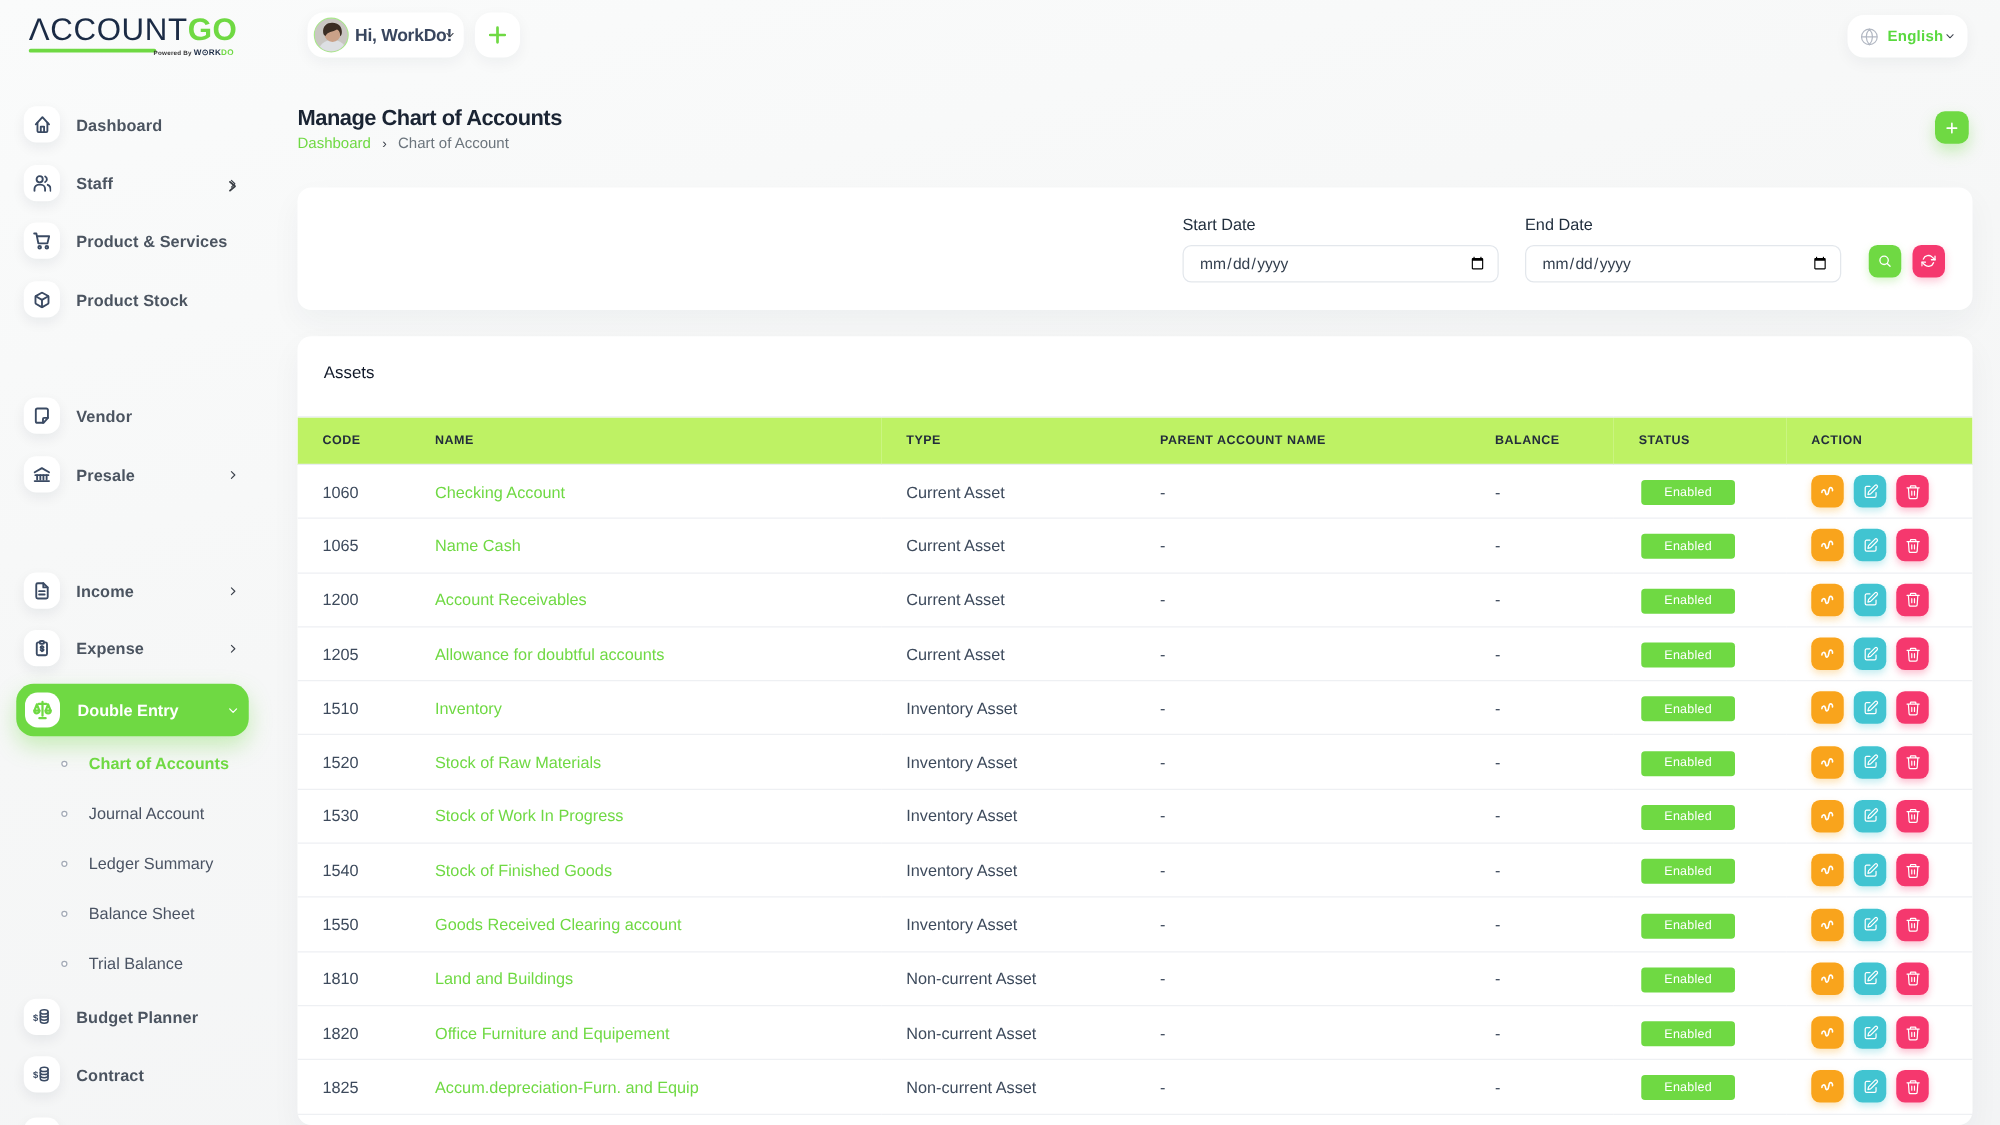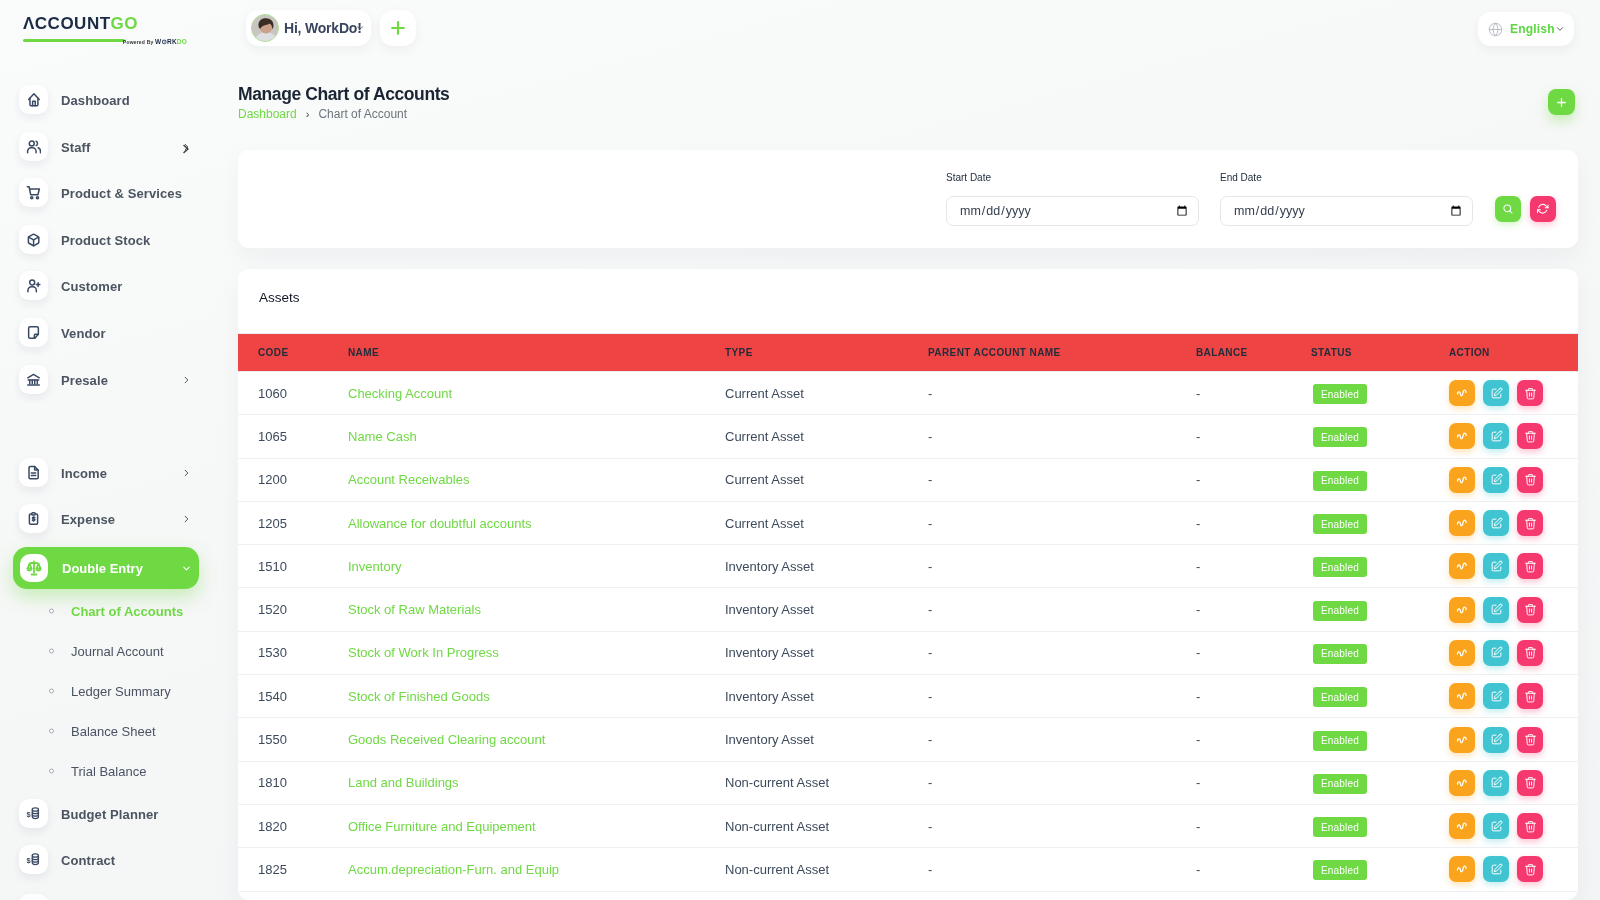--- a/index.html
+++ b/index.html
@@ -6,21 +6,21 @@
 * { margin:0; padding:0; box-sizing:border-box; }
 html,body { width:1600px; height:900px; overflow:hidden; }
 body {
   font-family:"Liberation Sans", sans-serif;
   background:linear-gradient(165deg,#fafbfb 0%,#f6f7f7 45%,#f3f4f5 100%);
   color:#39465e;
   position:relative;
 }
 
 .logo { position:absolute; left:23px; top:12px; width:175px; }
-.logo .word { font-size:17px; font-weight:700; letter-spacing:0.5px; color:#1b2b45; line-height:24px; white-space:nowrap;}
+.logo .word { font-size:25px; font-weight:400; letter-spacing:0.5px; color:#1b2b45; line-height:24px; white-space:nowrap;}
 .logo .word b { color:#6fd943; }
 .logo .bar { height:3px; background:#6fd943; width:102px; margin-top:3px; border-radius:2px;}
 .logo .pwr { position:absolute; right:11px; top:26px; font-size:5px; color:#333; letter-spacing:0.2px; font-weight:700; white-space:nowrap;}
 .logo .pwr b { color:#1b2b45; font-size:6.5px;} .logo .pwr b i { color:#6fd943; font-style:normal;}
 
 .side { position:absolute; left:0; top:58px; width:220px; height:842px; }
 .mi { position:absolute; left:0; width:210px; height:30px; }
 .mi .ibox { position:absolute; left:19px; top:0; width:29px; height:29px; background:#fff; border-radius:10px;
   box-shadow:0 4px 10px rgba(20,30,60,0.07); display:flex; align-items:center; justify-content:center; }
 .mi .ibox svg { width:15px; height:15px; stroke:#3a4a63; fill:none; stroke-width:1.7; stroke-linecap:round; stroke-linejoin:round;}
@@ -58,39 +58,39 @@
 .h1 { position:absolute; left:238px; top:84px; font-size:17.5px; font-weight:700; color:#1a2433; letter-spacing:-0.4px;}
 .crumb { position:absolute; left:238px; top:107px; font-size:12px; color:#6c757d;}
 .crumb a { color:#6fd943; text-decoration:none; }
 .crumb .sep { margin:0 9px; color:#3d434d; font-size:11px;}
 .addbtn { position:absolute; left:1548px; top:89px; width:27px; height:26px; background:#6fd943; border-radius:8px;
   box-shadow:0 6px 12px rgba(111,217,67,0.35); display:flex; align-items:center; justify-content:center;}
 .addbtn svg { width:13px; height:13px; stroke:#fff; stroke-width:2.4; stroke-linecap:round; fill:none;}
 
 .card { position:absolute; background:#fff; border-radius:11px; box-shadow:0 10px 25px rgba(30,40,60,0.045);}
 .fcard { left:238px; top:150px; width:1340px; height:98px; }
-.flabel { position:absolute; top:22px; font-size:10px; font-weight:400; color:#222f3e;}
+.flabel { position:absolute; top:22px; font-size:13px; font-weight:400; color:#222f3e;}
 .finput { position:absolute; top:46px; height:30px; width:253px; border:1px solid #e3e7ec; border-radius:7px;
   font-family:"Liberation Sans", sans-serif; font-size:12.5px; color:#333f4e; padding:0 8px 0 12px; background:#fff; outline:none;}
 .fbtn { position:absolute; top:46px; width:26px; height:26px; border-radius:7px; display:flex; align-items:center; justify-content:center;}
 .fbtn svg { width:11.5px; height:11.5px; stroke:#fff; fill:none; stroke-width:2.2; stroke-linecap:round; stroke-linejoin:round;}
 .fbtn.green { background:#6fd943; box-shadow:0 3px 7px rgba(111,217,67,0.28);}
 .fbtn.pink { background:#f5386e; box-shadow:0 3px 7px rgba(245,56,110,0.28);}
 
 .tcard { left:238px; top:269px; width:1340px; height:631px; overflow:hidden; }
 .tcard .title { position:absolute; left:21px; top:21px; font-size:13.5px; font-weight:400; color:#101828;}
 table.grid { position:absolute; left:0; top:64px; width:1340px; border-collapse:collapse; table-layout:fixed;}
 table.grid col.c1{width:90px;} table.grid col.c2{width:377px;} table.grid col.c3{width:203px;}
 table.grid col.c4{width:268px;} table.grid col.c5{width:115px;} table.grid col.c6{width:138px;} table.grid col.c7{width:149px;}
-table.grid th { background:#ef4444; border-top:1px solid #e9edf1; border-bottom:1px solid #e9edf1;
+table.grid th { background:#bef264; border-top:1px solid #e9edf1; border-bottom:1px solid #e9edf1;
   font-size:10px; font-weight:700; color:#232d3b; text-align:left; padding:13px 20px 13px; letter-spacing:0.4px; text-transform:uppercase;}
 table.grid td { border-bottom:1px solid #eef0f3; font-size:13px; color:#3d4a5c; padding:0 20px; height:43.3px; }
 table.grid td.name { color:#6fd943; }
 .badge { display:inline-block; background:#6fd943; color:#fff; font-size:10px; font-weight:400; border-radius:3px;
-  padding:4.5px 0; width:54px; text-align:center; letter-spacing:0.2px; margin:2px 0 0 2px;}
+  padding:4.5px 0; width:75px; text-align:center; letter-spacing:0.2px; margin:2px 0 0 2px;}
 .abtns { display:flex; gap:8px; }
 .abtn { width:26px; height:26px; border-radius:7px; display:flex; align-items:center; justify-content:center; }
 .abtn svg { width:13px; height:13px; stroke:#fff; fill:none; stroke-width:1.8; stroke-linecap:round; stroke-linejoin:round;}
 .abtn.orange { background:#f9a41c; box-shadow:0 3px 6px rgba(249,164,28,0.3);}
 .abtn.teal { background:#41c4d1; box-shadow:0 3px 6px rgba(65,196,209,0.3);}
 .abtn.pink { background:#f5386e; box-shadow:0 3px 6px rgba(245,56,110,0.3);}
 </style>
 </head>
 <body>
 
@@ -583,30 +583,20 @@
     <div class="mi" style="top:166.5px">
       <span class="ibox">
         <svg viewBox="0 0 17 17">
           <path d="M14.5 11.6V6.4a1.3 1.3 0 0 0-.65-1.13l-4.6-2.6a1.3 1.3 0 0 0-1.3 0l-4.6 2.6A1.3 1.3 0 0 0 2.7 6.4v5.2a1.3 1.3 0 0 0 .65 1.13l4.6 2.6a1.3 1.3 0 0 0 1.3 0l4.6-2.6a1.3 1.3 0 0 0 .65-1.13z"></path>
           <path d="M2.9 5.7 8.6 9l5.7-3.3"></path>
           <path d="M8.6 15.6V9"></path>
         </svg>
       </span>
       <span class="lbl">Product Stock</span>
     </div>
-    <div class="mi" style="top:213px">
-      <span class="ibox">
-        <svg viewBox="0 0 17 17">
-          <circle cx="7" cy="5.2" r="2.8"></circle>
-          <path d="M2.2 15.5v-1.6a4 4 0 0 1 4-4h1.5a4 4 0 0 1 4 4v1.6"></path>
-          <path d="M13.7 5.5v4M11.7 7.5h4"></path>
-        </svg>
-      </span>
-      <span class="lbl">Customer</span>
-    </div>
     <div class="mi" style="top:259.5px">
       <span class="ibox">
         <svg viewBox="0 0 17 17">
           <path d="M3 3.5A1.5 1.5 0 0 1 4.5 2h8A1.5 1.5 0 0 1 14 3.5v7l-4 4.5H4.5A1.5 1.5 0 0 1 3 13.5z"></path>
           <path d="M14 10.5h-3.5a1 1 0 0 0-1 1V15"></path>
         </svg>
       </span>
       <span class="lbl">Vendor</span>
     </div>
     <div class="mi" style="top:306.5px">

